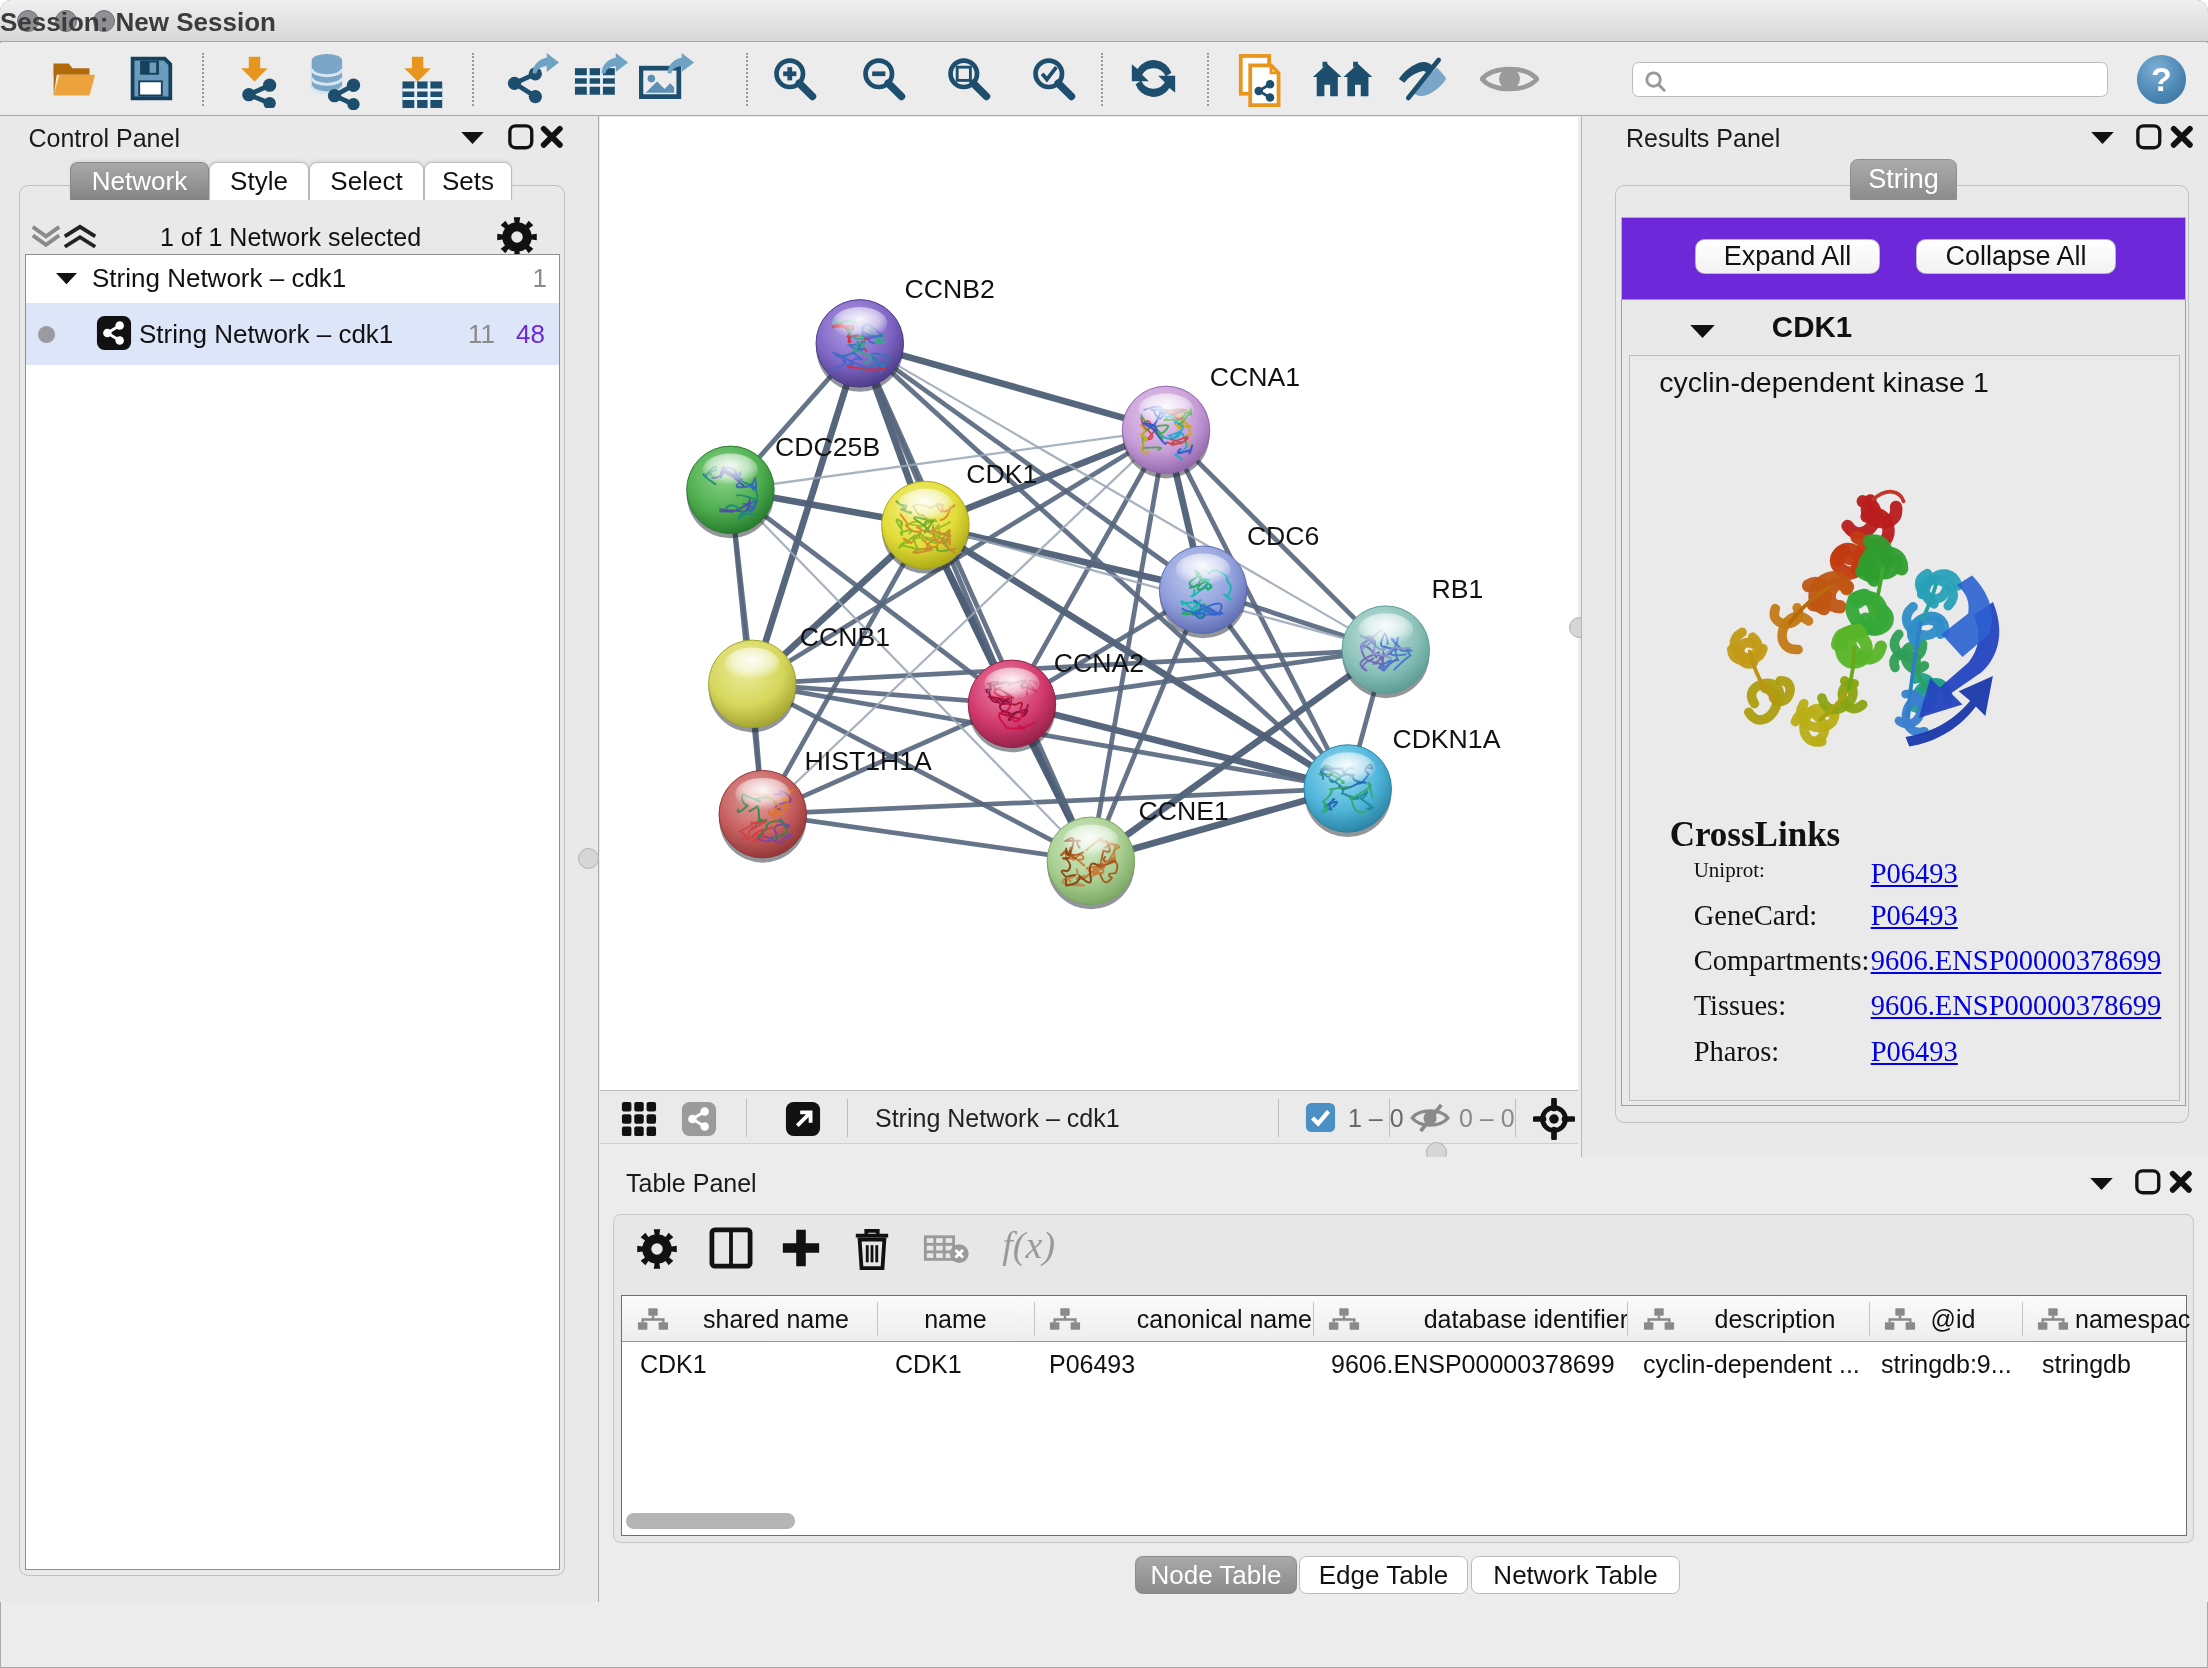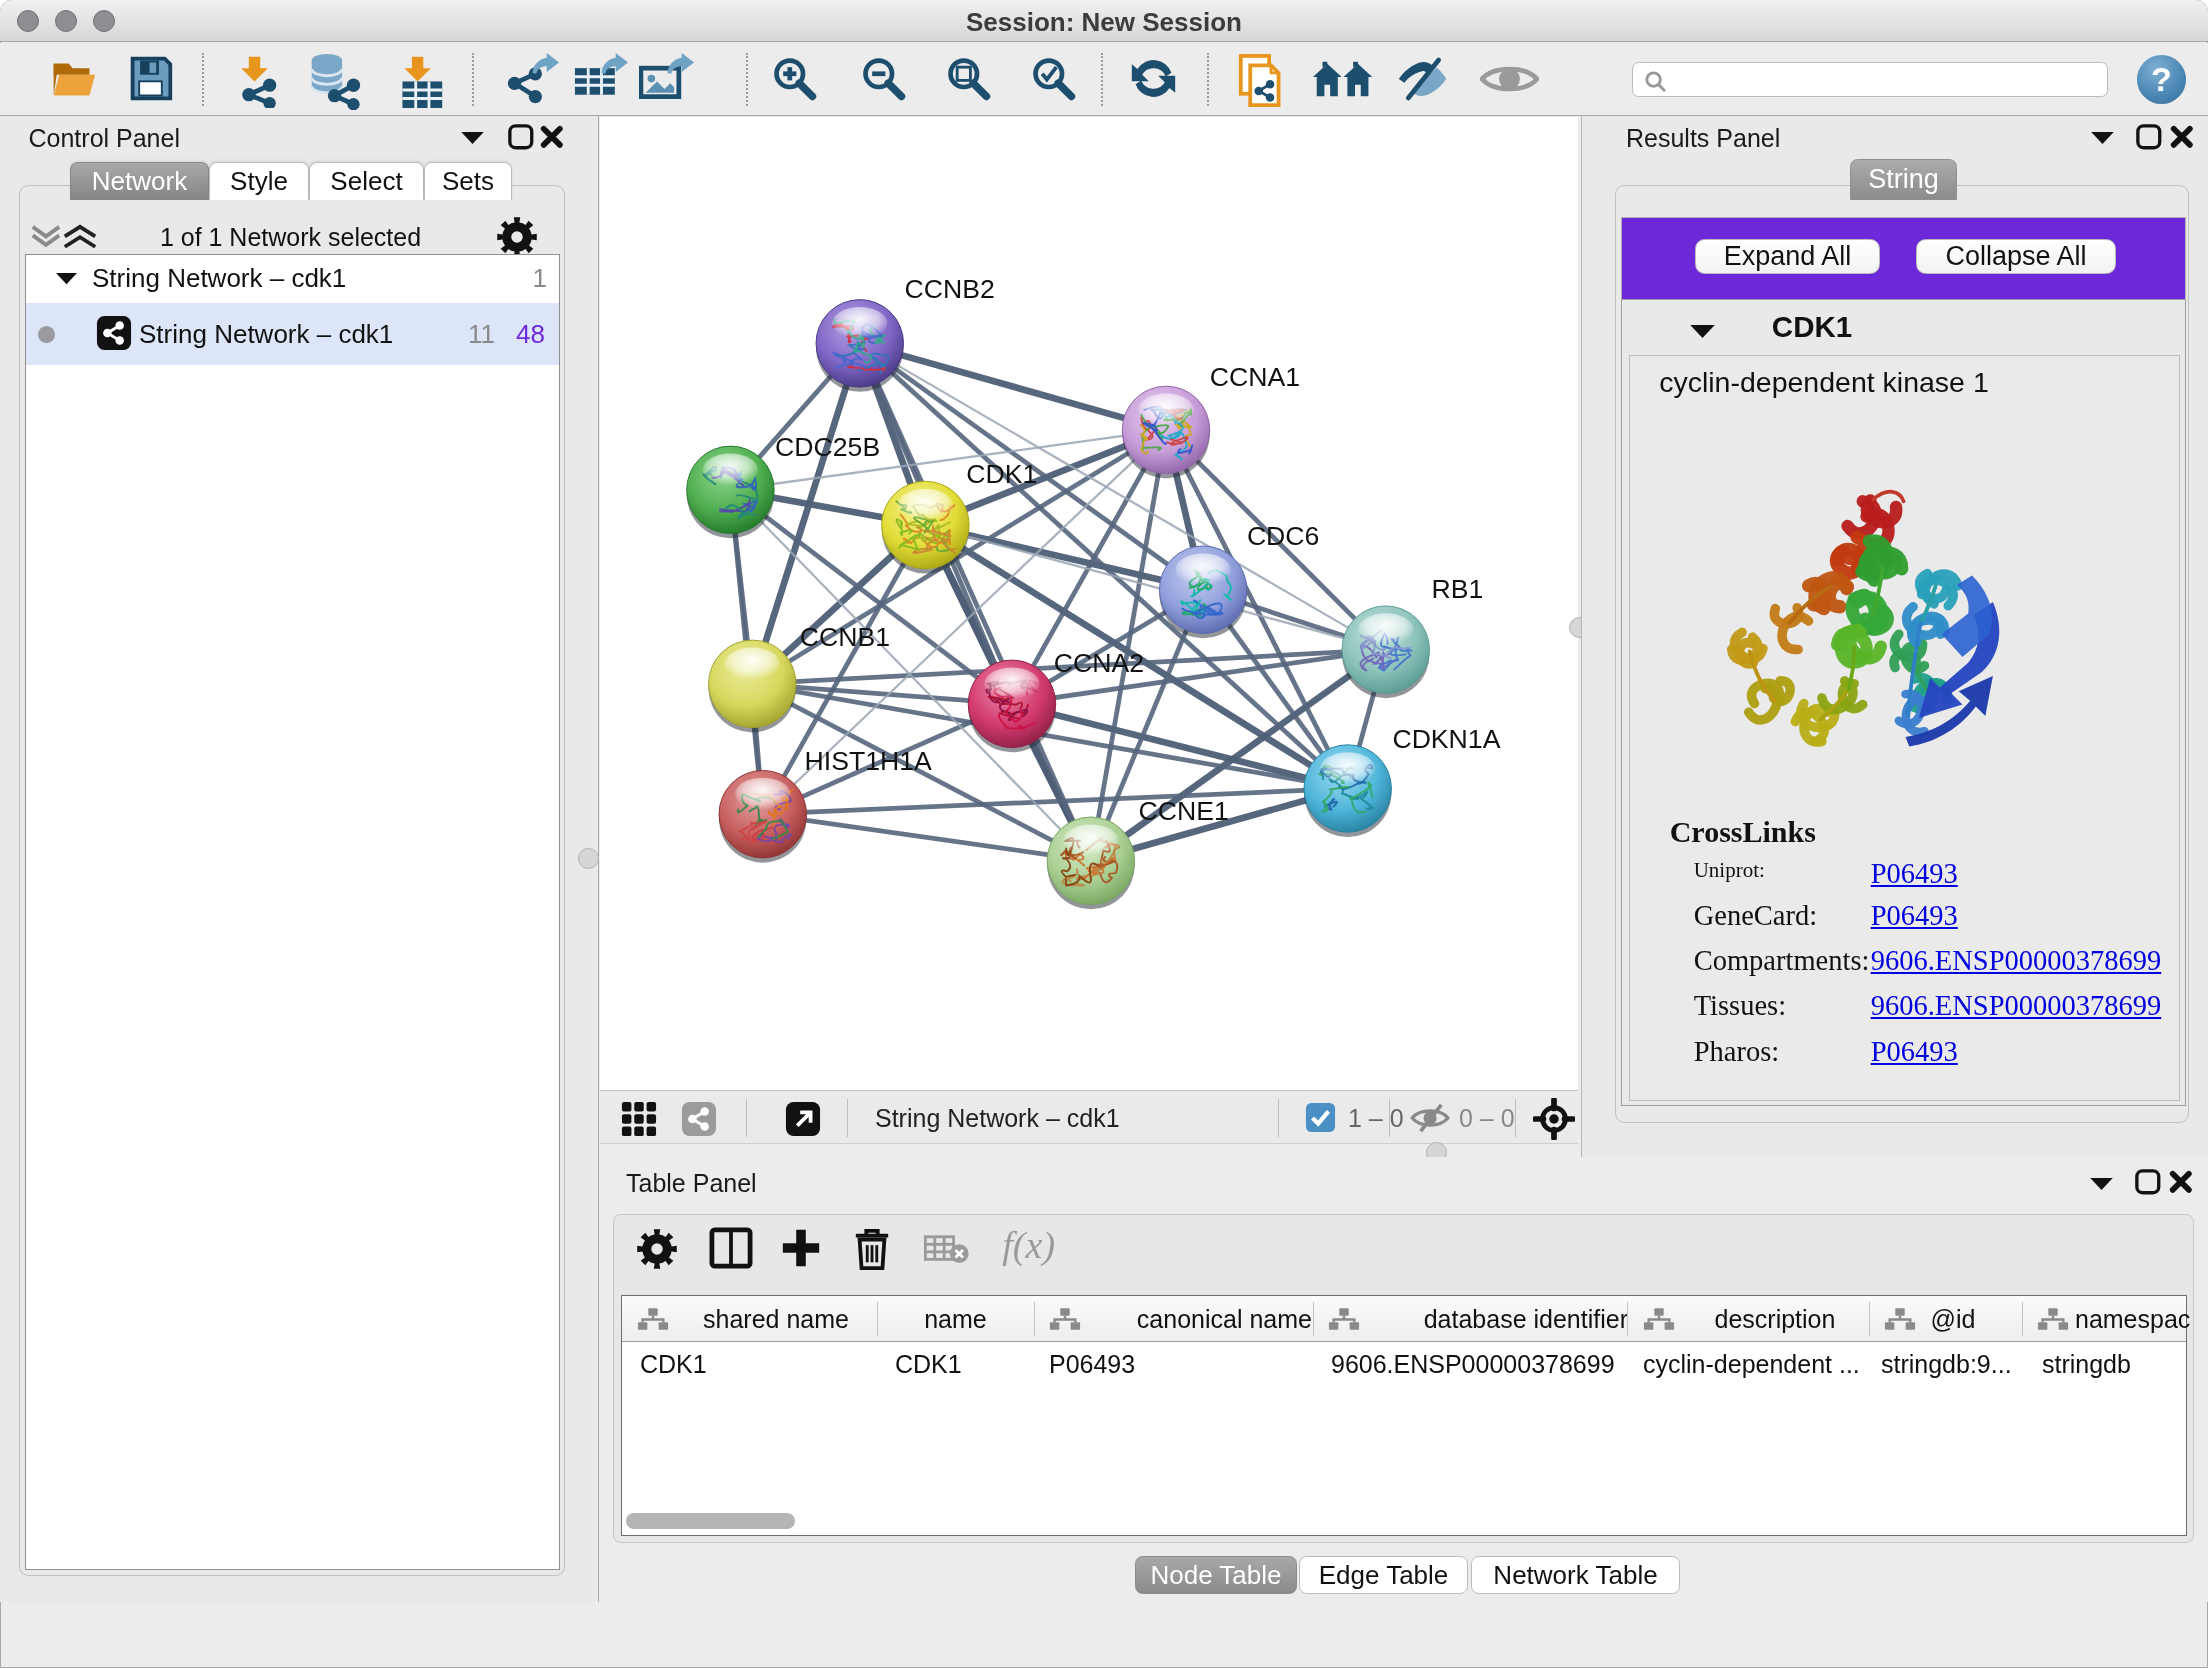--- a/index.html
+++ b/index.html
@@ -1,19 +1,19 @@
 <!DOCTYPE html>
 <html style="font-size:15px"><head><meta charset="utf-8"><style>
 *{margin:0;padding:0;box-sizing:border-box}
 html,body{width:2208px;height:1668px;background:#fff;font-family:"Liberation Sans",sans-serif;overflow:hidden}
 .win{position:absolute;left:0;top:0;width:2208px;height:1668px;background:#ececec;border-radius:11.4px 11.4px 0 0;overflow:hidden;box-shadow:inset 0 0 0 1px #a9a9a9}
 .abs{position:absolute}
 .titlebar{left:0;top:0;width:2208px;height:42px;background:linear-gradient(#f0f0f0,#d7d7d7);border-bottom:1px solid #a5a5a5;border-radius:11.4px 11.4px 0 0}
 .tl{width:22px;height:22px;border-radius:50%;background:#8e8e93;border:1px solid #707076;top:9.5px}
-.title{width:2208px;top:6.7px;text-align:center;font-size:26px;font-weight:bold;color:#3c3c3c}
+.title{width:2208px;top:6.7px;font-size:26px;font-weight:bold;color:#3c3c3c}
 .toolbar{left:0;top:43px;width:2208px;height:73px;background:#ececec;border-bottom:1px solid #a8a8a8}
 .tsep{top:9.5px;height:53px;width:0;border-left:2.9px dotted #9a9a9a}
 .searchbox{left:1632px;top:19px;width:476px;height:35px;background:#fff;border:1px solid #bbb;border-radius:6.7px}
 .panel-title{font-size:25px;color:#1a1a1a}
 
 .cpanel{left:0;top:116px;width:599px;height:1486px;background:#e9e9e9;border-right:1px solid #a9a9a9}
 .tab{position:absolute;top:46px;height:38px;border:1px solid #bbb;border-bottom:none;border-radius:7.6px 7.6px 0 0;background:#fff;color:#111;font-size:26px;text-align:center;line-height:36px;box-shadow:0 -1.9px 2.9px rgba(0,0,0,0.06)}
 .tab.sel{background:linear-gradient(#a9a9a9,#848484);color:#fff;border-color:#8a8a8a}
 .cbox{position:absolute;left:19px;top:69px;width:546px;height:1391px;border:1px solid #c0c0c0;border-radius:9.5px;background:#e9e9e9}
 .whitelist{position:absolute;left:5.7px;top:68px;width:535px;height:1316px;background:#fff;border:1px solid #8f8f8f}
@@ -697,21 +697,21 @@
               <path d="M140 272 C152 262 162 252 170 240" fill="none" stroke="#a8a212" stroke-width="4" stroke-linecap="round"></path>
               <path d="M170 240 C174 226 176 212 176 196" fill="none" stroke="#6aa818" stroke-width="4" stroke-linecap="round"></path>
               <path d="M196 160 C200 146 204 128 206 112" fill="none" stroke="#40a830" stroke-width="4" stroke-linecap="round"></path>
               <path d="M232 200 C238 214 244 228 252 240" fill="none" stroke="#30a060" stroke-width="4" stroke-linecap="round"></path>
               <path d="M262 130 C258 144 252 158 246 170" fill="none" stroke="#28a0a8" stroke-width="4" stroke-linecap="round"></path>
               <path d="M246 170 C240 200 236 234 232 268" fill="none" stroke="#3080c8" stroke-width="4" stroke-linecap="round"></path>
               <path d="M322 148 C334 176 330 204 310 222 L278 244 L290 256 L244 270 L256 228 L266 238 L296 212 C308 198 310 180 302 162 Z" fill="#2546c0" fill-opacity="0.96"></path>
               <path d="M300 120 C318 138 326 160 318 182 L290 206 L268 182 L296 160 C298 148 294 138 284 130 Z" fill="#2b62d0" fill-opacity="0.9"></path>
               <path d="M230 290 C258 286 282 272 298 252 L286 242 L322 226 L314 268 L304 258 C288 280 262 296 234 300 Z" fill="#1a38aa" fill-opacity="0.95"></path>
             </svg></div>
-        <div class="serif abs" style="left:40px;top:459px;font-size:30px;font-weight:bold;color:#111">CrossLinks</div>
+        <div class="serif abs" style="left:40px;top:459px;font-size:35px;font-weight:bold;color:#111">CrossLinks</div>
         <div class="serif abs" style="left:64px;top:502px;font-size:21px;color:#111">Uniprot:</div>
           <div class="serif link abs" style="left:241px;top:502px;font-size:28.5px">P06493</div>
         <div class="serif abs" style="left:64px;top:544px;font-size:28.5px;color:#111">GeneCard:</div>
           <div class="serif link abs" style="left:241px;top:544px;font-size:28.5px">P06493</div>
         <div class="serif abs" style="left:64px;top:589px;font-size:28.5px;color:#111">Compartments:</div>
           <div class="serif link abs" style="left:241px;top:589px;font-size:28.5px">9606.ENSP00000378699</div>
         <div class="serif abs" style="left:64px;top:634px;font-size:28.5px;color:#111">Tissues:</div>
           <div class="serif link abs" style="left:241px;top:634px;font-size:28.5px">9606.ENSP00000378699</div>
         <div class="serif abs" style="left:64px;top:680px;font-size:28.5px;color:#111">Pharos:</div>
           <div class="serif link abs" style="left:241px;top:680px;font-size:28.5px">P06493</div>

